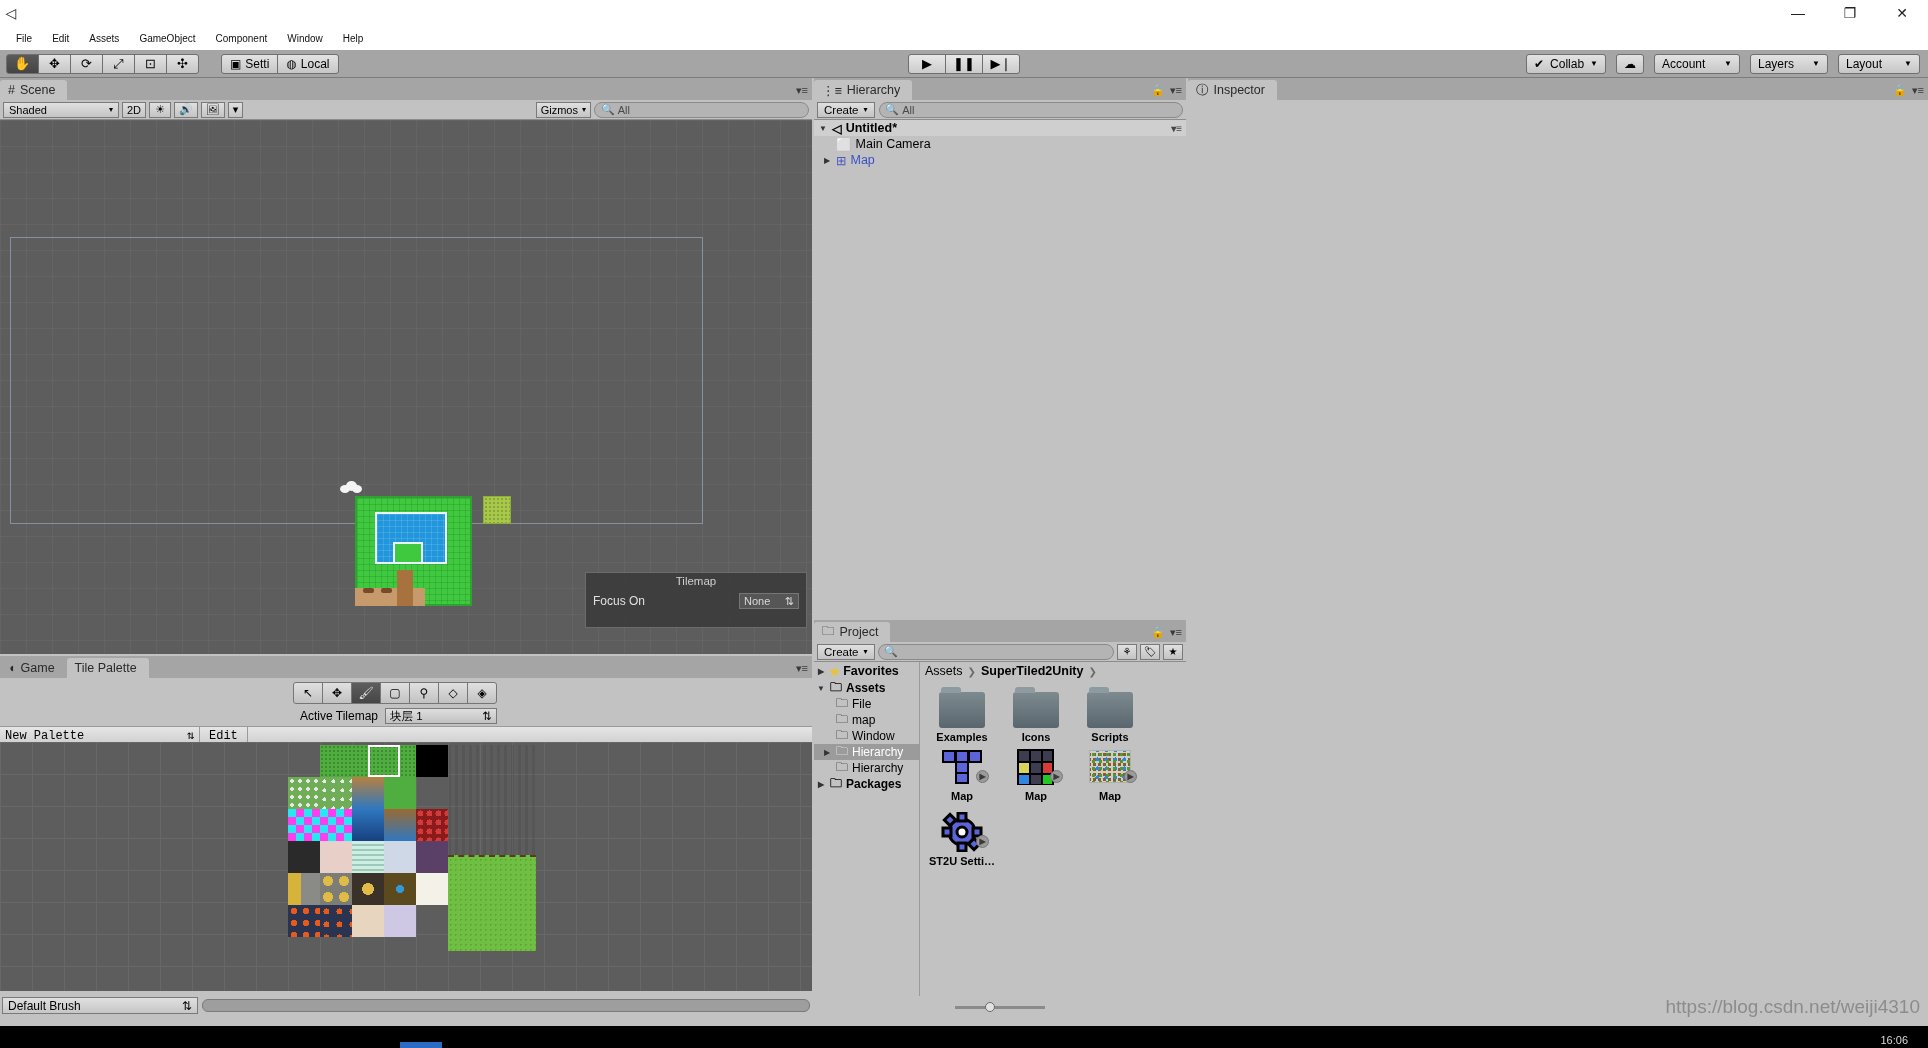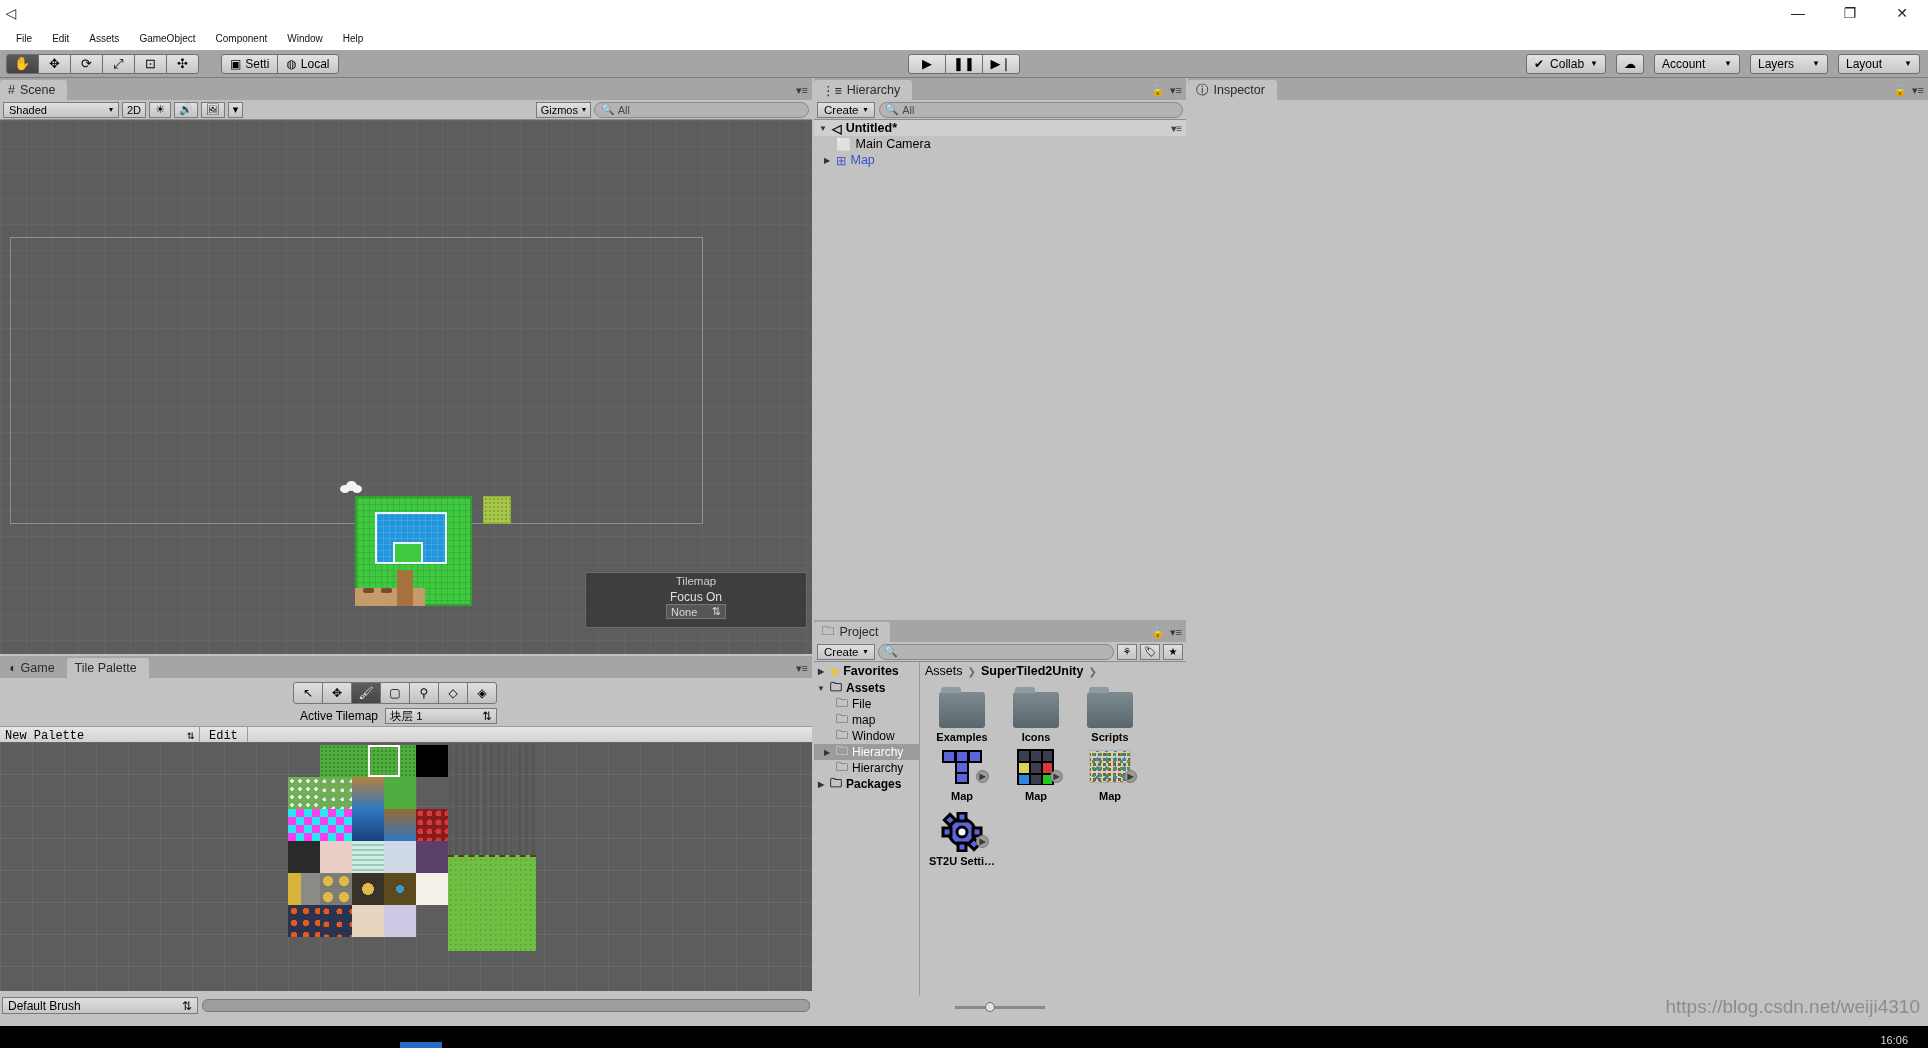--- a/index.html
+++ b/index.html
@@ -87,21 +87,21 @@
   .tm-rock { position:absolute; bottom:13px; width:11px; height:5px; background:#7a4a28; border-radius:2px; }
   #cloud { position:absolute; left:340px; top:361px; width:22px; height:13px; }
   #cloud div { position:absolute; background:#f4f4f4; border-radius:50%; }
   #side-tile { position:absolute; left:483px; top:376px; width:28px; height:28px;
     background:#a8c84a; background-image:
       radial-gradient(rgba(0,0,0,.18) 1px, transparent 1px); background-size:4px 4px;
     border:1px solid #8fae3a; }
   #tilemap-overlay { position:absolute; right:5px; bottom:26px; width:222px; height:56px;
     background:rgba(58,58,58,.88); border:1px solid #6b6b6b; }
   #tmo-title { height:17px; text-align:center; font-size:11.5px; color:#cfcfcf; line-height:17px; }
-  #tmo-row { display:flex; align-items:center; justify-content:space-between; padding:0 7px; height:22px;flex-direction:column; }
+  #tmo-row { display:flex; align-items:center; justify-content:space-between; padding:0 7px; height:22px; }
   #tmo-label { font-size:12px; color:#e0e0e0; }
   #tmo-drop { width:60px; height:16px; background:#565656; border:1px solid #767676;
     display:flex; align-items:center; justify-content:space-between; padding:0 4px;
     font-size:11px; color:#d8d8d8; }
 
   
   #palette-panel { left:0; top:578px; width:812px; height:362px; }
   #palette-tools { height:48px; position:relative; }
   #tool-row { position:absolute; right:315px; top:4px; display:flex; }
   .ptool { width:30px; height:22px; background:linear-gradient(#e0e0e0,#c2c2c2);

